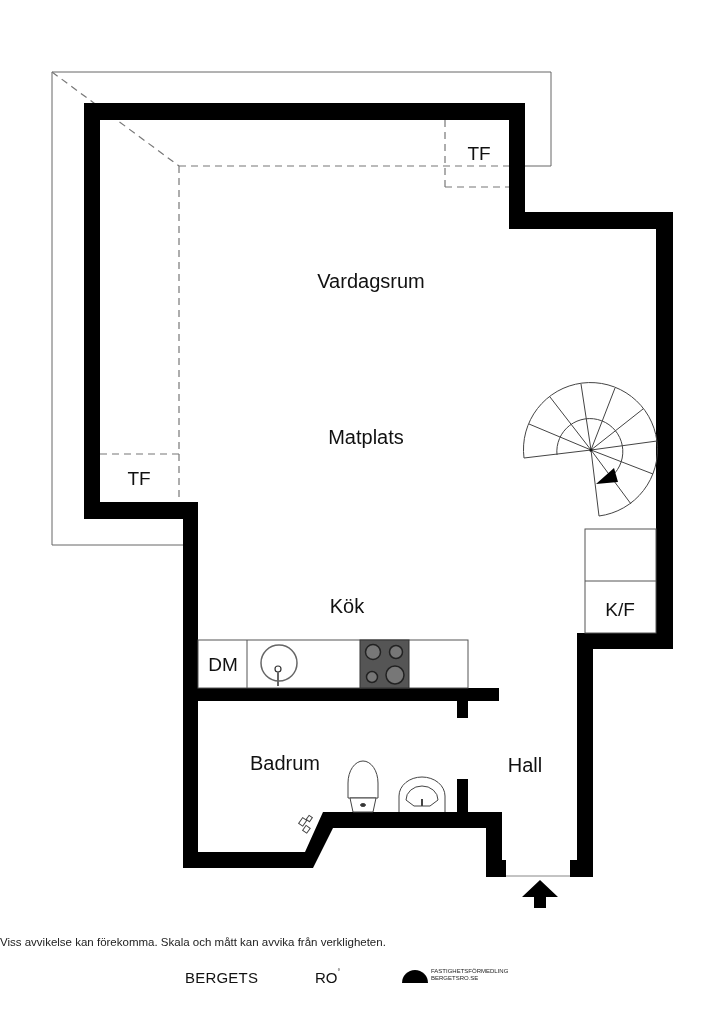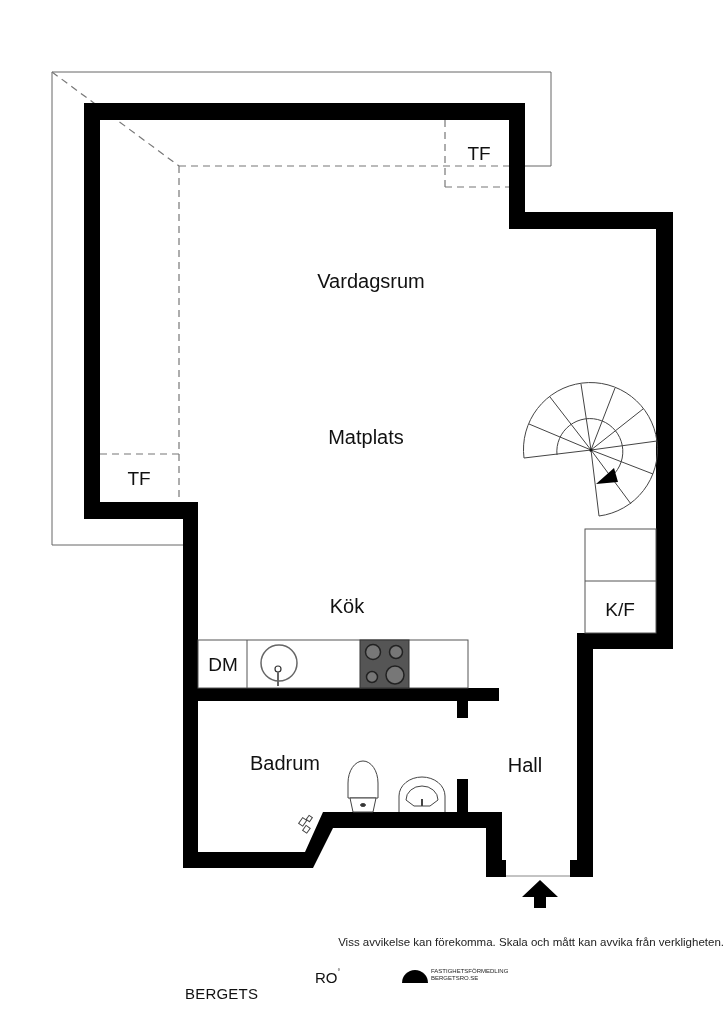--- a/index.html
+++ b/index.html
@@ -1,22 +1,22 @@
 <!DOCTYPE html>
 <html><head>
 <meta charset="utf-8">
 <style>
   html,body{margin:0;padding:0;background:#fff;}
   body{width:724px;height:1024px;position:relative;overflow:hidden;font-family:"Liberation Sans",sans-serif;}
   svg{position:absolute;left:0;top:0;}
   .room-label{font-family:"Liberation Sans",sans-serif;font-size:20px;fill:#111;}
   .small-label{font-family:"Liberation Sans",sans-serif;font-size:19px;fill:#111;}
-  .disclaimer{position:absolute;left:0;width:724px;top:936px;text-align:right;font-size:11.5px;color:#222;}
+  .disclaimer{position:absolute;left:0;width:724px;top:936px;text-align:left;font-size:11.5px;color:#222;}
   .logo-row{position:absolute;top:966px;left:0;width:724px;height:30px;}
-  .logo-bergets{position:absolute;left:185px;top:3px;font-size:15px;color:#111;letter-spacing:0.2px;margin-top:16px;}
+  .logo-bergets{position:absolute;left:185px;top:3px;font-size:15px;color:#111;letter-spacing:0.2px;}
   .logo-ro{position:absolute;left:315px;top:3px;font-size:15px;color:#111;}
   .logo-ro sup{font-size:7px;vertical-align:top;position:relative;top:-1px;}
   .logo-mark{position:absolute;left:402px;top:4px;width:26px;height:13px;background:#000;border-radius:13px 13px 0 0;}
   .logo-text{position:absolute;left:431px;top:2px;font-size:6px;line-height:7px;color:#222;}
 </style>
 </head>
 <body>
 
 <svg width="724" height="1024" viewBox="0 0 724 1024">
 

